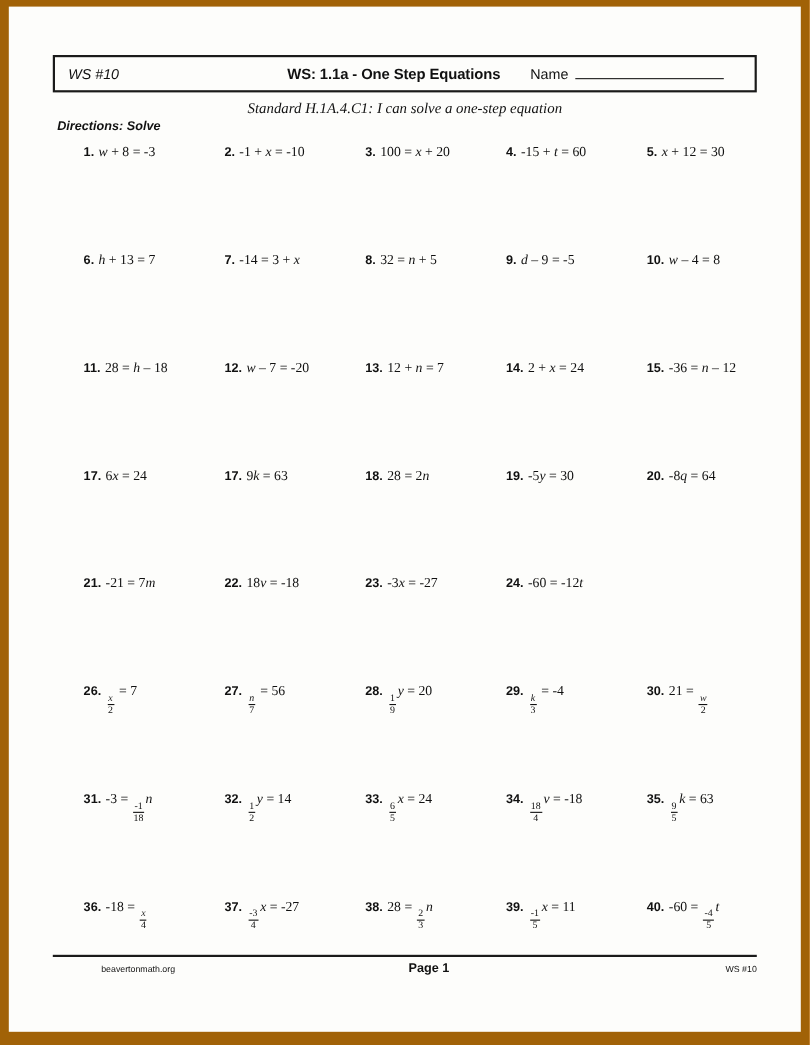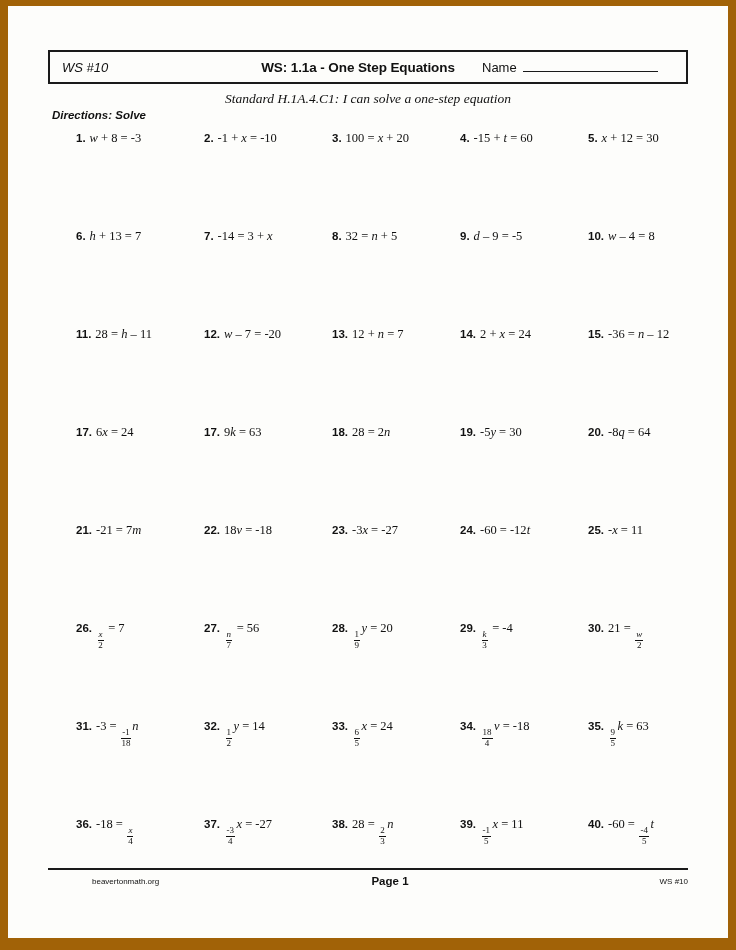--- a/index.html
+++ b/index.html
@@ -229,39 +229,38 @@
             <div class="pcell"><span class="pnum">5.</span><span class="expr"><span class="var">x</span><span> + 12 = 30</span></span></div>
           </div>
           <div class="prow">
             <div class="pcell"><span class="pnum">6.</span><span class="expr"><span class="var">h</span><span> + 13 = 7</span></span></div>
             <div class="pcell"><span class="pnum">7.</span><span class="expr"><span>-14 = 3 + </span><span class="var">x</span></span></div>
             <div class="pcell"><span class="pnum">8.</span><span class="expr"><span>32 = </span><span class="var">n</span><span> + 5</span></span></div>
             <div class="pcell"><span class="pnum">9.</span><span class="expr"><span class="var">d</span><span> – 9 = -5</span></span></div>
             <div class="pcell"><span class="pnum">10.</span><span class="expr"><span class="var">w</span><span> – 4 = 8</span></span></div>
           </div>
           <div class="prow">
-            <div class="pcell"><span class="pnum">11.</span><span class="expr"><span>28 = </span><span class="var">h</span><span> – 11</span></span></div>
+            <div class="pcell"><span class="pnum">11.</span><span class="expr"><span>28 = </span><span class="var">h</span><span> – 18</span></span></div>
             <div class="pcell"><span class="pnum">12.</span><span class="expr"><span class="var">w</span><span> – 7 = -20</span></span></div>
             <div class="pcell"><span class="pnum">13.</span><span class="expr"><span>12 + </span><span class="var">n</span><span> = 7</span></span></div>
             <div class="pcell"><span class="pnum">14.</span><span class="expr"><span>2 + </span><span class="var">x</span><span> = 24</span></span></div>
             <div class="pcell"><span class="pnum">15.</span><span class="expr"><span>-36 = </span><span class="var">n</span><span> – 12</span></span></div>
           </div>
           <div class="prow">
             <div class="pcell"><span class="pnum">17.</span><span class="expr"><span>6</span><span class="var">x</span><span> = 24</span></span></div>
             <div class="pcell"><span class="pnum">17.</span><span class="expr"><span>9</span><span class="var">k</span><span> = 63</span></span></div>
             <div class="pcell"><span class="pnum">18.</span><span class="expr"><span>28 = 2</span><span class="var">n</span></span></div>
             <div class="pcell"><span class="pnum">19.</span><span class="expr"><span>-5</span><span class="var">y</span><span> = 30</span></span></div>
             <div class="pcell"><span class="pnum">20.</span><span class="expr"><span>-8</span><span class="var">q</span><span> = 64</span></span></div>
           </div>
           <div class="prow">
             <div class="pcell"><span class="pnum">21.</span><span class="expr"><span>-21 = 7</span><span class="var">m</span></span></div>
             <div class="pcell"><span class="pnum">22.</span><span class="expr"><span>18</span><span class="var">v</span><span> = -18</span></span></div>
             <div class="pcell"><span class="pnum">23.</span><span class="expr"><span>-3</span><span class="var">x</span><span> = -27</span></span></div>
             <div class="pcell"><span class="pnum">24.</span><span class="expr"><span>-60 = -12</span><span class="var">t</span></span></div>
-            <div class="pcell"><span class="pnum">25.</span><span class="expr"><span>-</span><span class="var">x</span><span> = 11</span></span></div>
           </div>
           <div class="prow">
             <div class="pcell"><span class="pnum">26.</span><span class="expr"><span class="frac">
                   <span class="num var">x</span>
                   <span class="den">2</span>
                 </span><span> = 7</span></span></div>
             <div class="pcell"><span class="pnum">27.</span><span class="expr"><span class="frac">
                   <span class="num var">n</span>
                   <span class="den">7</span>
                 </span><span> = 56</span></span></div>

